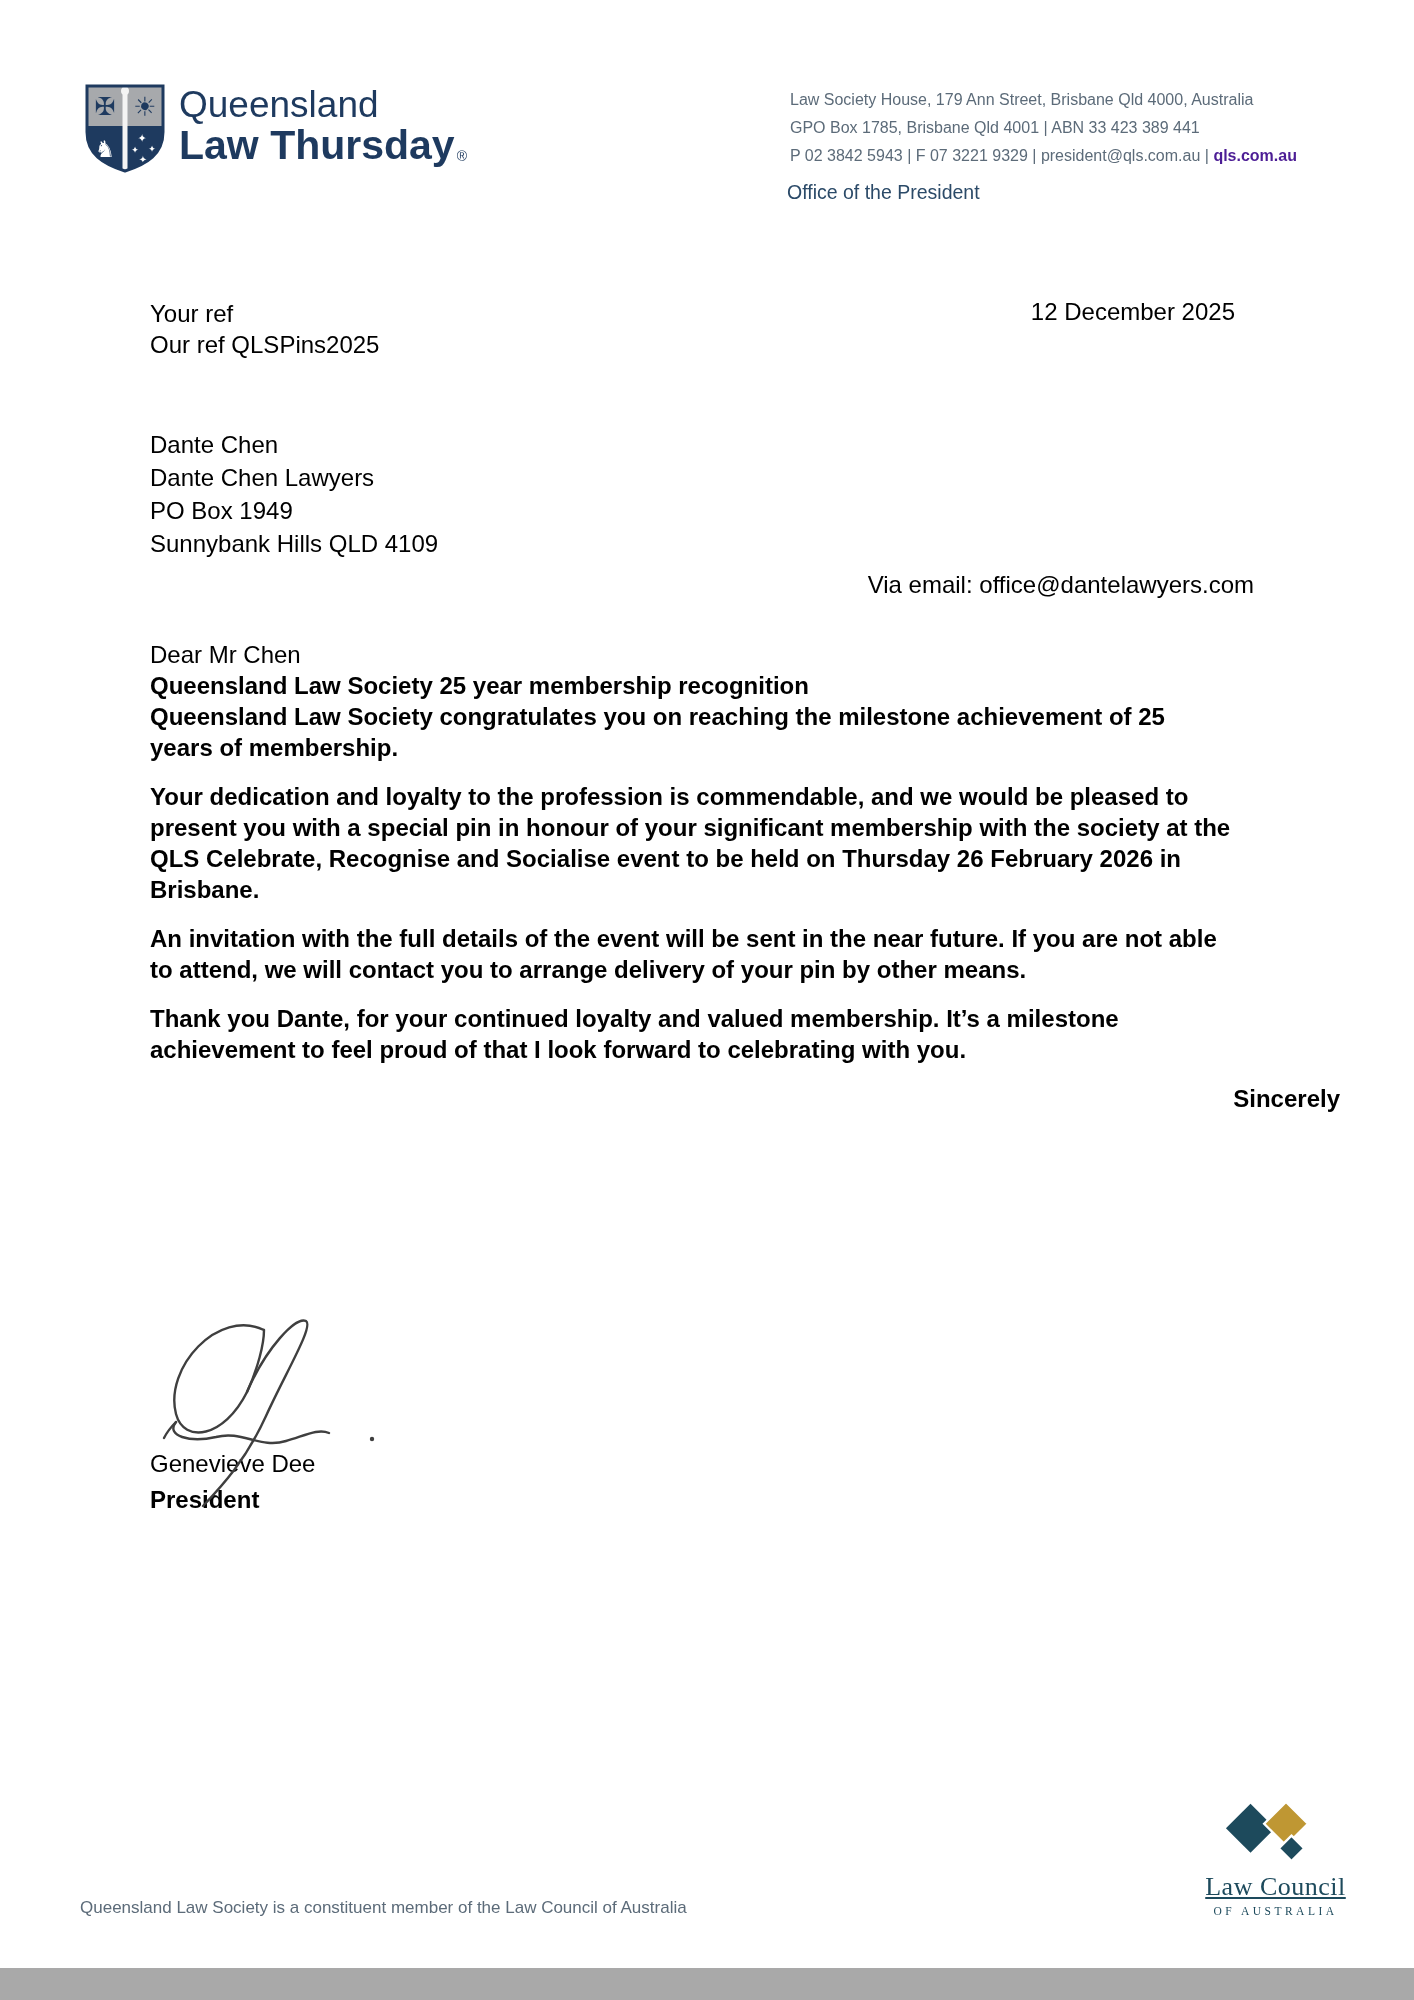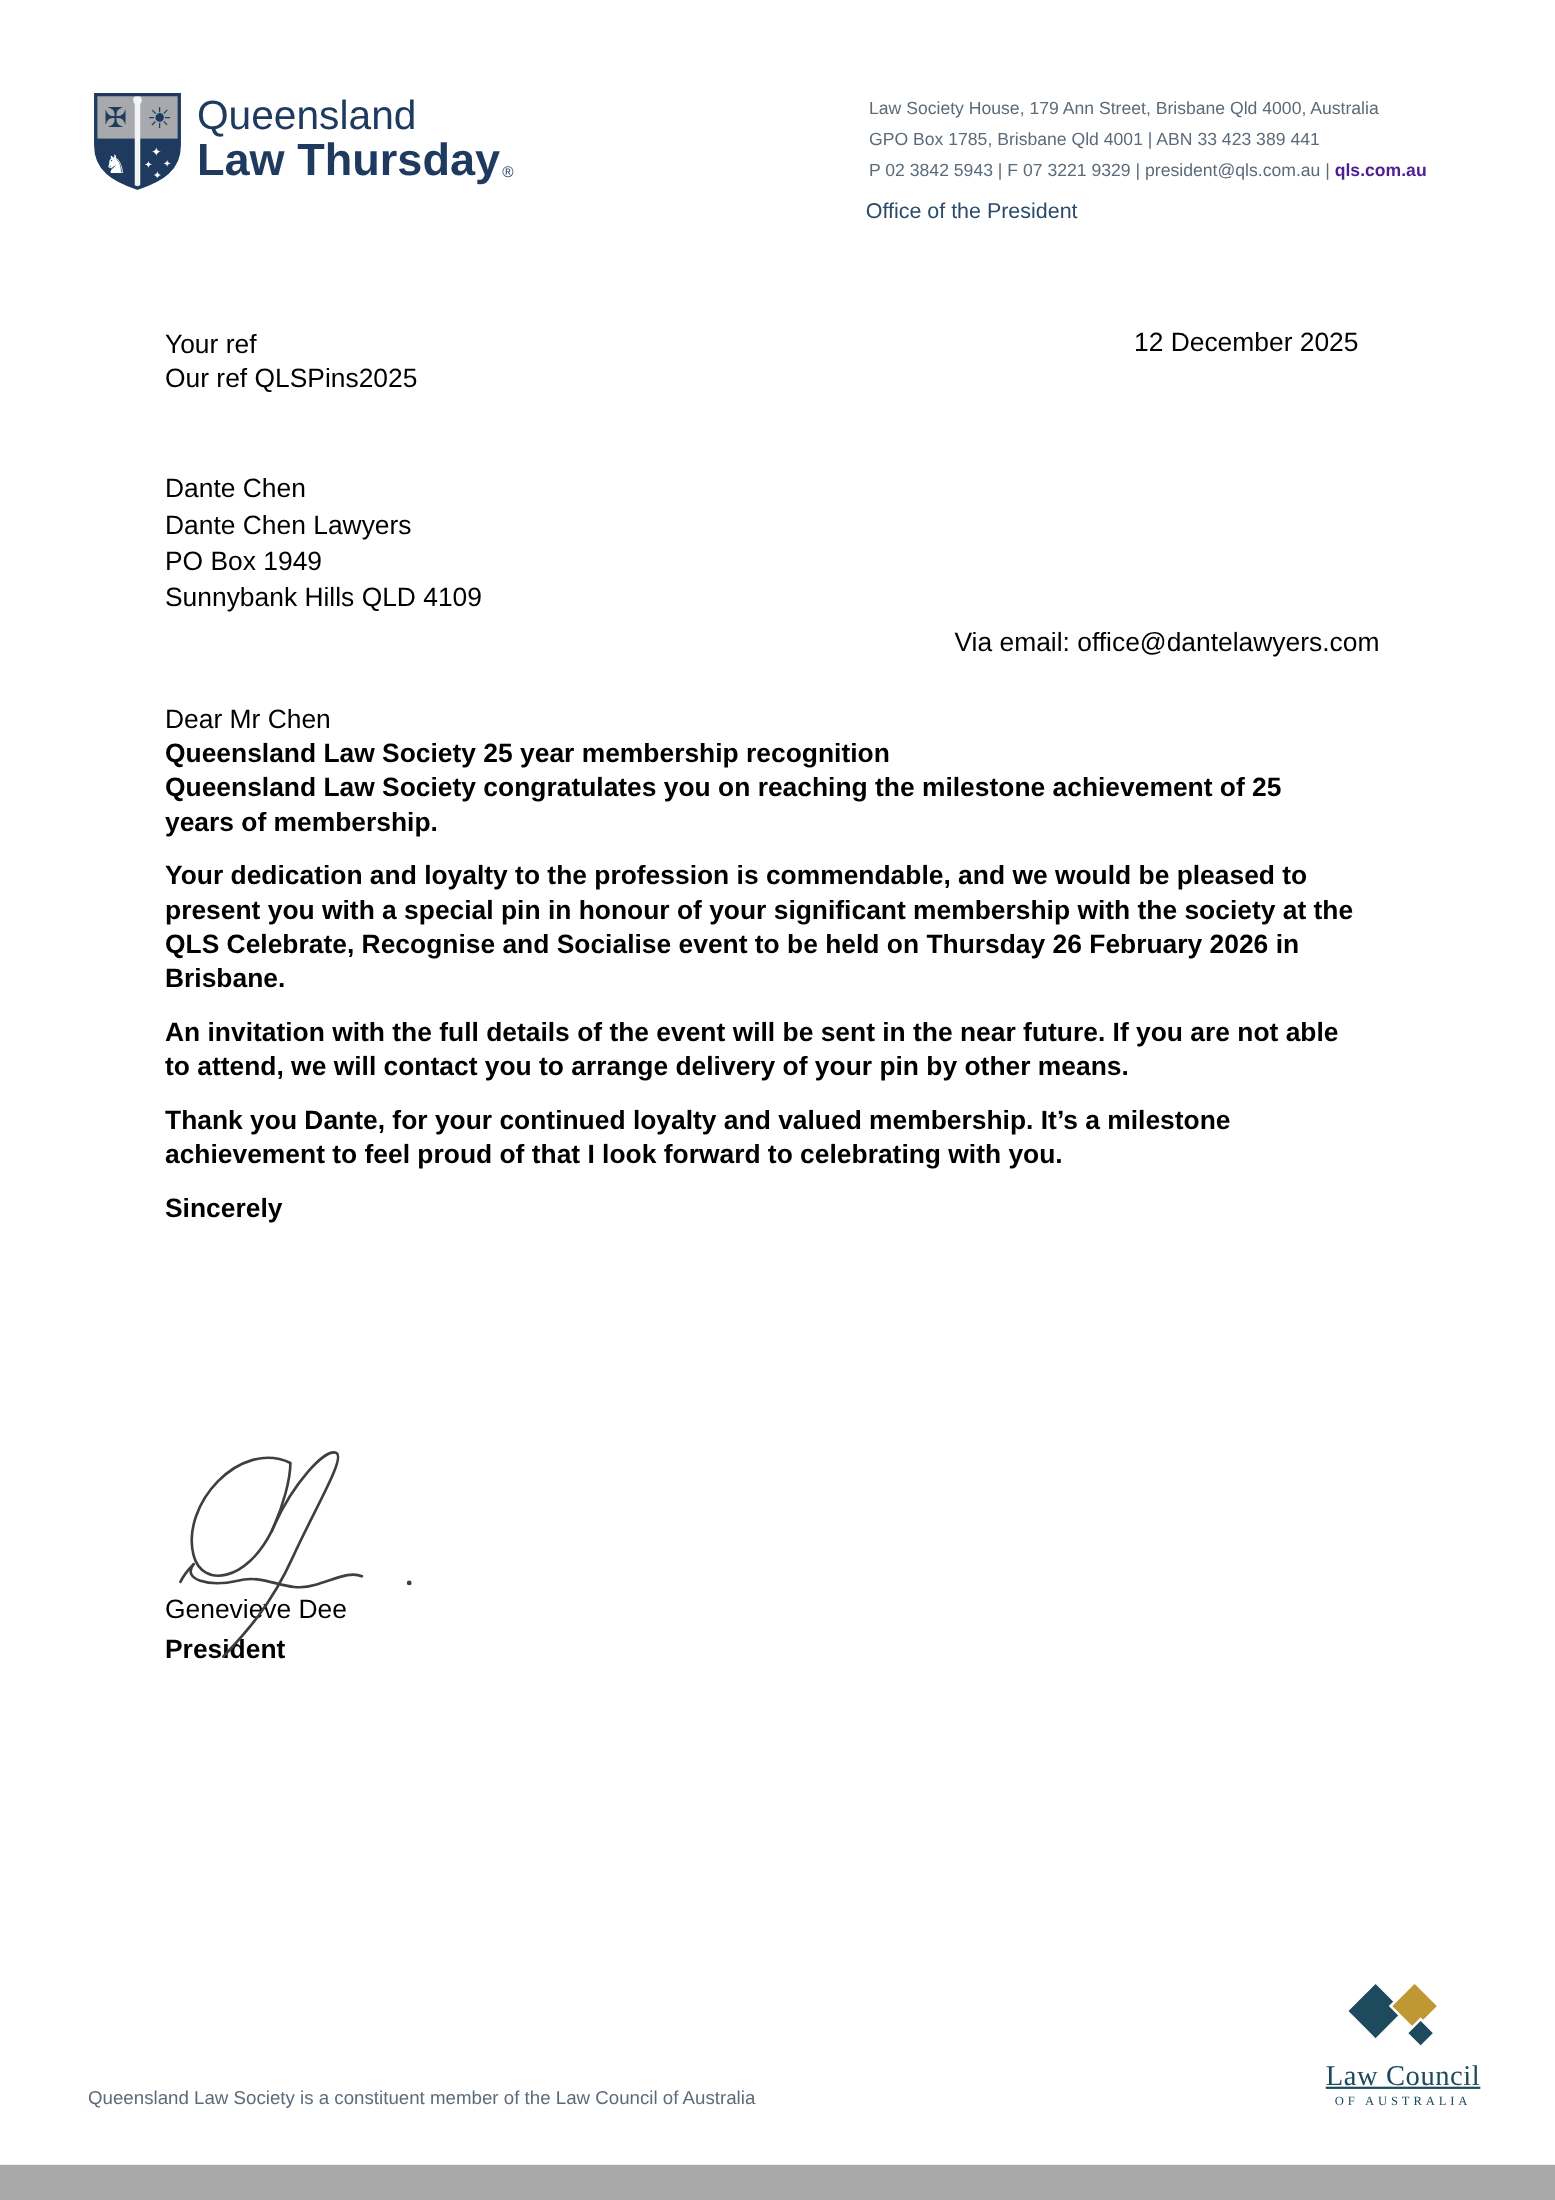--- a/index.html
+++ b/index.html
@@ -38,21 +38,21 @@
   
   .recipient { position: absolute; left: 150px; top: 428px; font-size: 24px; line-height: 33px; white-space: pre-line; }
   .via-email { position: absolute; right: 160px; top: 571px; font-size: 24px; }
 
   
   .letter-body { position: absolute; left: 150px; top: 639px; width: 1190px; font-size: 24px; line-height: 31px; }
   .letter-body .salutation { margin: 0; }
   .letter-body .subject { margin: 0; font-weight: 700; }
   .letter-body .para { margin: 18px 0 0 0; white-space: pre-line; font-weight: bold; }
   .letter-body .para.first { margin-top: 0; }
-  .letter-body .closing { margin-top: 18px; }
+  .letter-body .closing { margin-top: 18px; text-align: right; }
 
   
   .signature-svg { position: absolute; left: 146px; top: 1310px; width: 272px; height: 208px; z-index: 3; pointer-events: none; }
   .sig-name  { position: absolute; left: 150px; top: 1450px; font-size: 24px; }
   .sig-title { position: absolute; left: 150px; top: 1486px; font-size: 24px; font-weight: 700; }
 
   
   .law-council { position: absolute; left: 1178px; top: 1800px; width: 195px; text-align: center; color: #1d4a5c; }
   .law-council svg { width: 102px; height: 62px; display: block; margin: 0 auto; }
   .lc-name { font-family: "Liberation Serif", serif; font-size: 26px; margin-top: 10px; letter-spacing: 0.5px; text-decoration: underline; }

